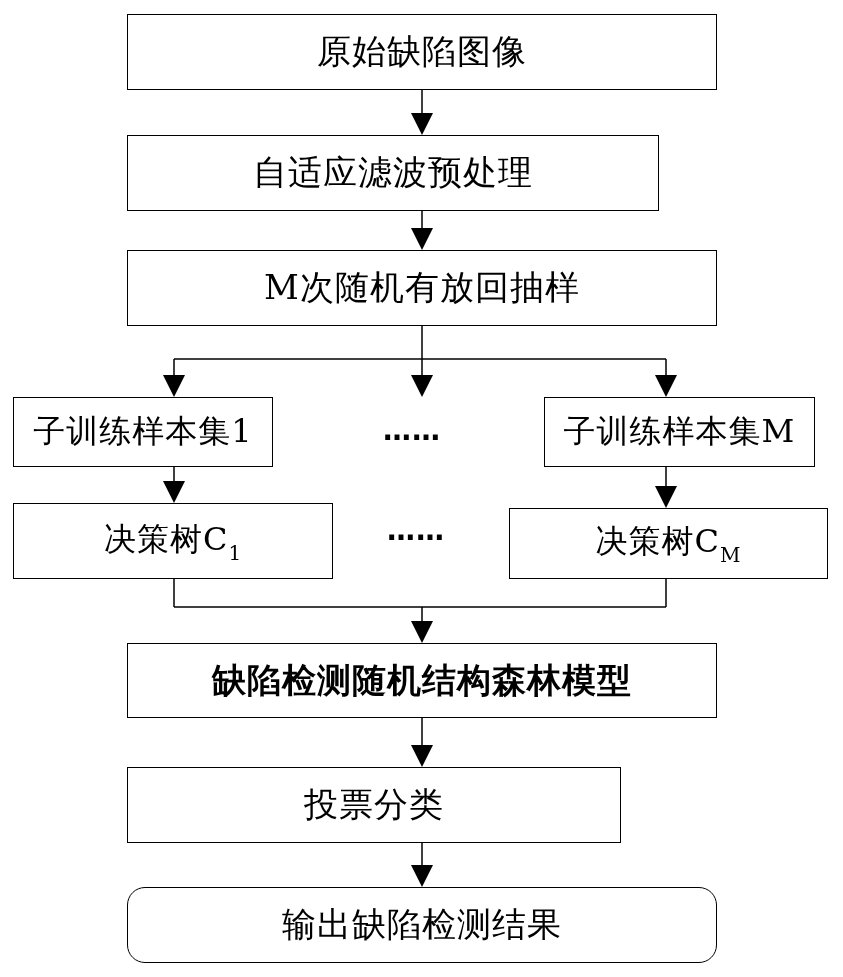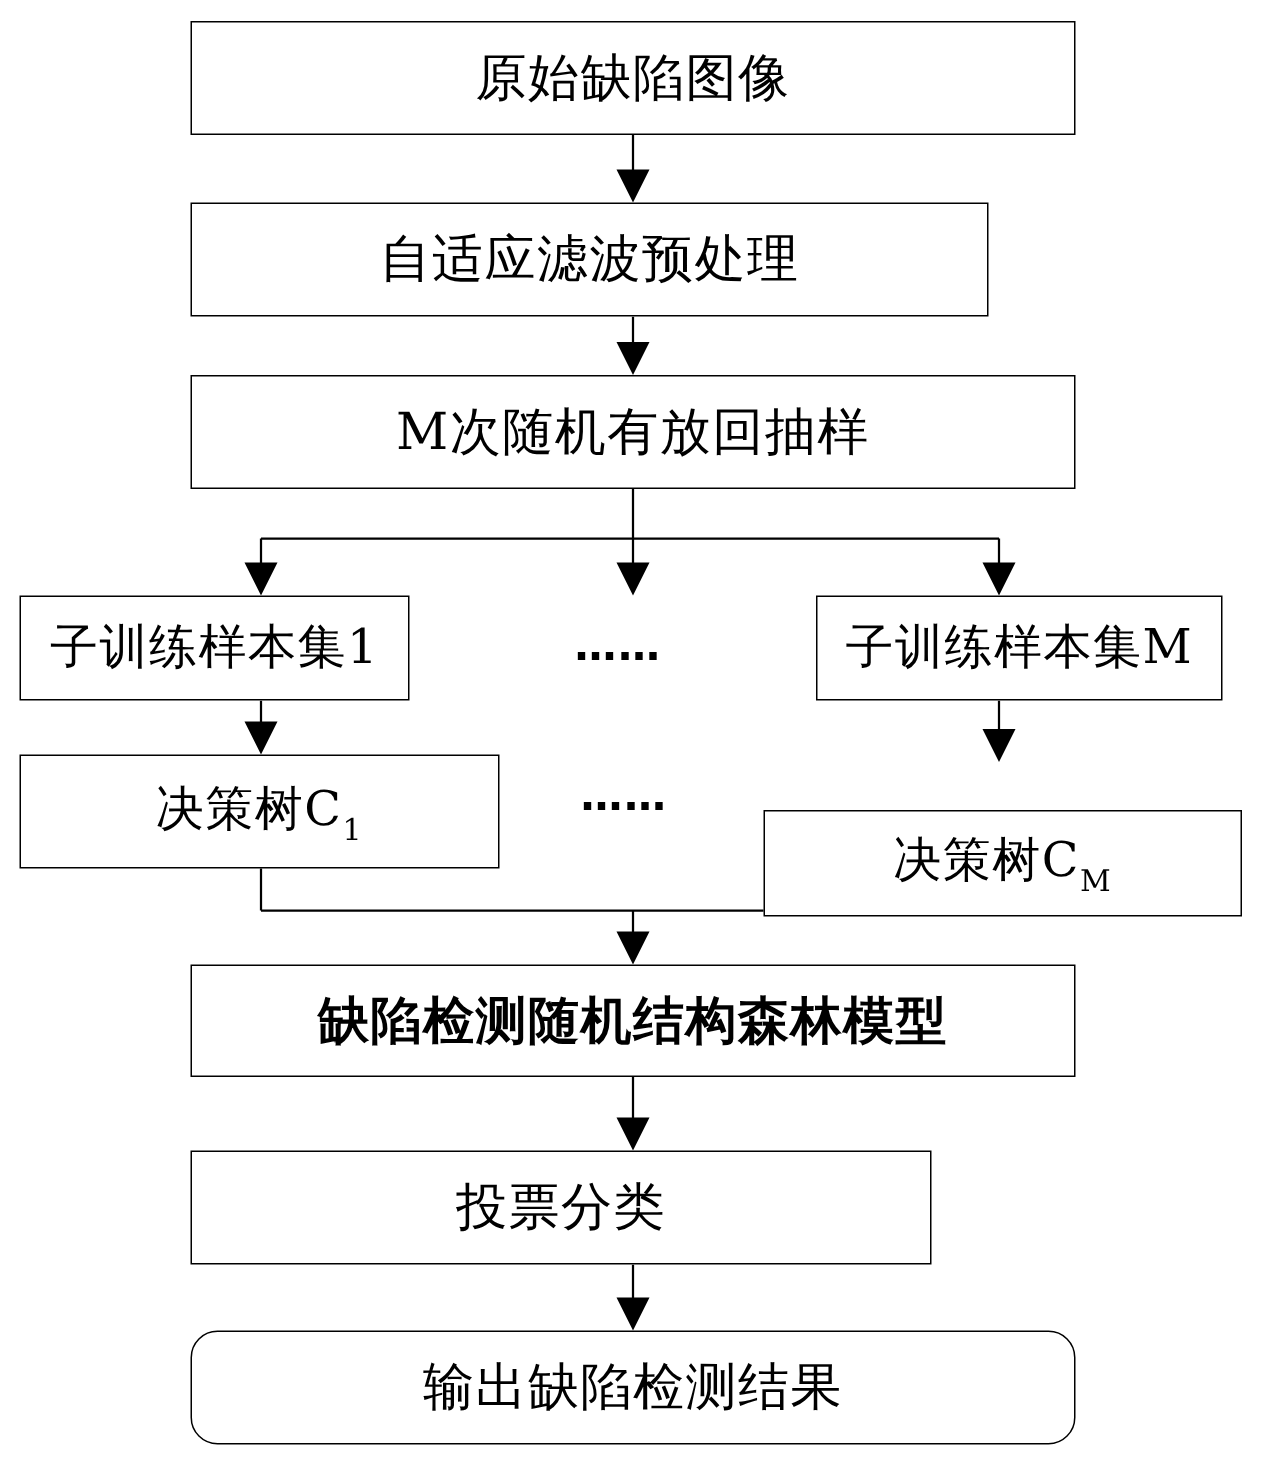--- a/index.html
+++ b/index.html
@@ -72,21 +72,21 @@
 <div class="box small" style="left:500px; top:397px; width:271px; height:70px;margin-left:44px;">
   <span>子训练样本集M</span>
 </div>
 
 <div class="box small" style="left:13px; top:503px; width:320px; height:76px;">
   <span><span>决策树C</span><span class="sub">1</span></span>
 </div>
 
 <div class="dots" style="left:387px; top:514px;">……</div>
 
-<div class="box small" style="left:509px; top:508px; width:319px; height:71px;margin-top:32px;">
+<div class="box small" style="left:509px; top:508px; width:319px; height:71px;">
   <span><span>决策树C</span><span class="sub">M</span></span>
 </div>
 
 <div class="box" style="left:127px; top:643px; width:590px; height:75px;font-weight:bold;">
   <span>缺陷检测随机结构森林模型</span>
 </div>
 
 <div class="box" style="left:127px; top:767px; width:494px; height:76px;">
   <span>投票分类</span>
 </div>

